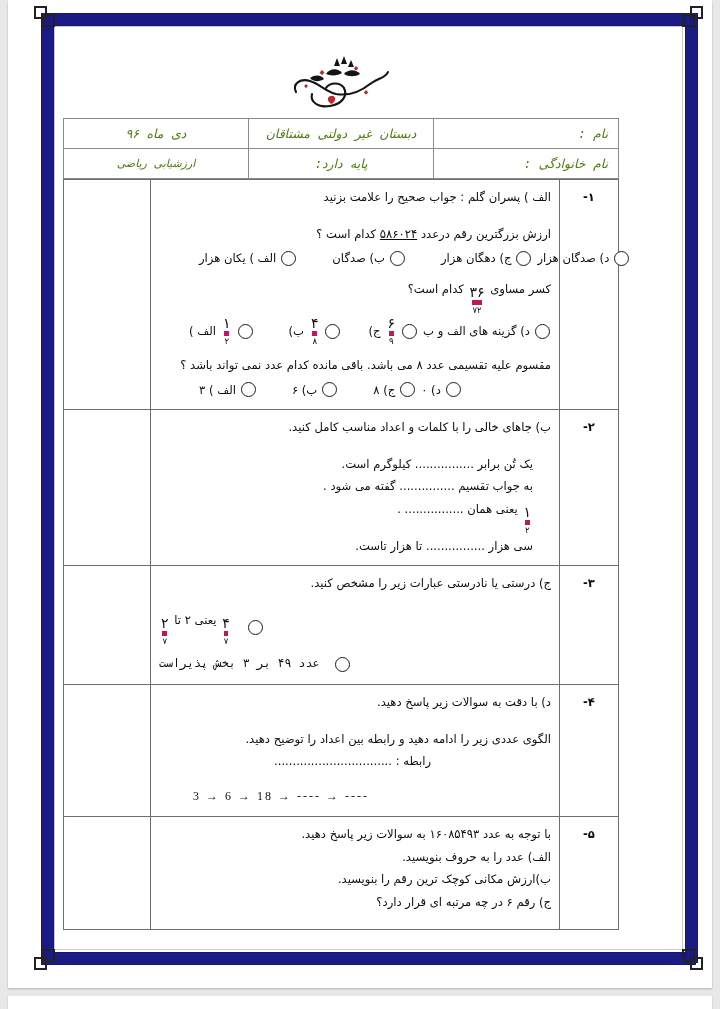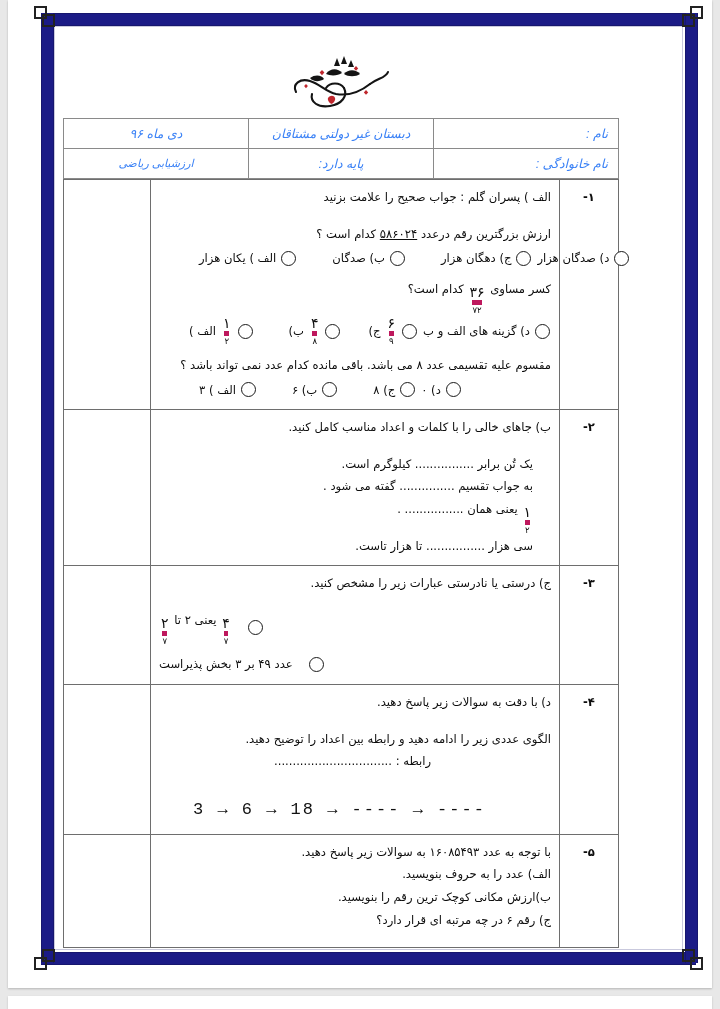--- a/index.html
+++ b/index.html
@@ -112,24 +112,24 @@
   }
   table.hdr td {
     border: 1px solid #8a8a8a;
     height: 29px;
     vertical-align: middle;
     padding: 0 10px;
     font-size: 11px;
     color: #111;
   }
   .hand {
-    font-family: Liberation Sans, sans-serif;
+    font-family: Liberation Mono, monospace;
     font-style: italic;
     font-size: 12.5px;
-    color: #3b82f6;
+    color: #4d7c0f;
     letter-spacing: -0.2px;
     white-space: nowrap;
   }
   .hand-sm { font-size: 11px; }
   .cell-r { text-align: right; }
   .cell-c { text-align: center; }
 
   
   table.qtable {
     width: 100%;
@@ -213,32 +213,32 @@
 
   
   .tf-row {
     display: flex;
     flex-direction: row-reverse;
     align-items: center;
     gap: 16px;
     white-space: nowrap;
   }
   .tf-indent { padding-right: 104px; }
-  .tf-indent2 { padding-right: 126px; }
+  .tf-indent2 { padding-right: 126px; font-family: Liberation Mono, monospace; }
 
   
   .pattern {
     direction: ltr;
     text-align: left;
-    font-family: Liberation Mono, monospace;
-    font-size: 17px;
+    font-family: Liberation Serif, serif;
+    font-size: 12px;
     letter-spacing: 2px;
     color: #111;
     padding-left: 34px;
-    margin-top: 20px;
+    margin-top: 12px;
   }
   .rel-line { padding-right: 120px; }
 </style>
 </head>
 <body>
 
 <div id="screen">
 
   <div class="page-sheet">
 

